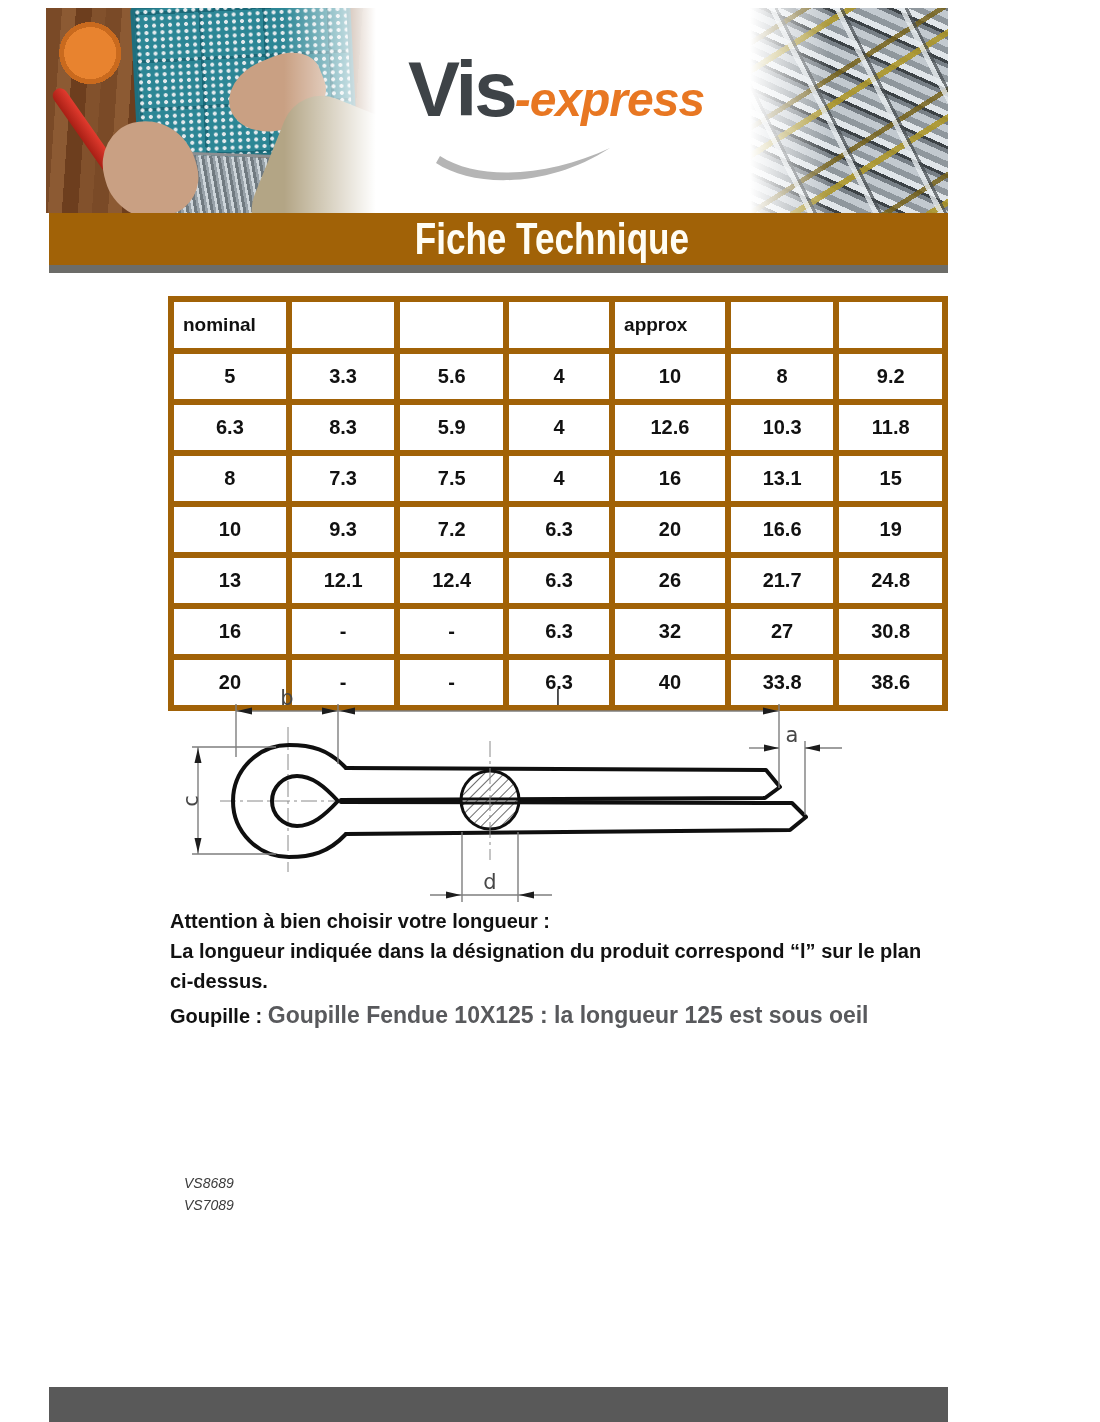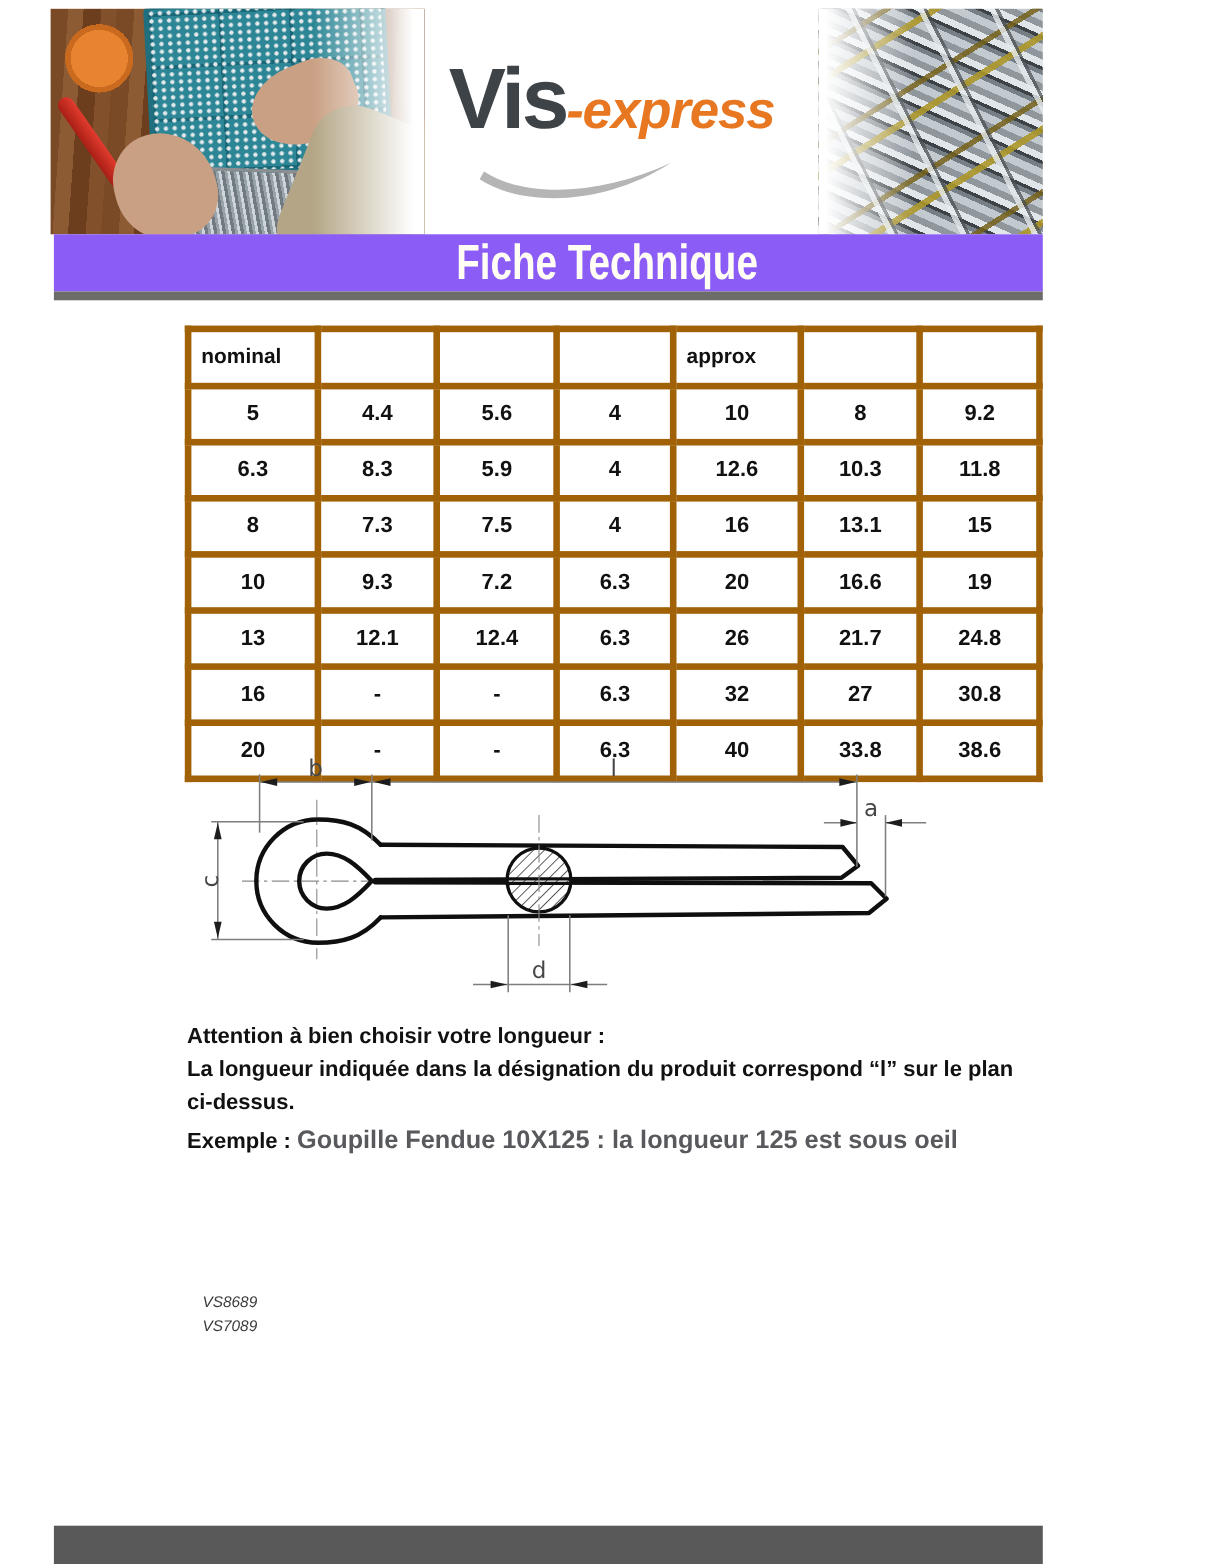--- a/index.html
+++ b/index.html
@@ -39,37 +39,37 @@
     background:repeating-linear-gradient(-32deg,rgba(0,0,0,0) 0 18px,rgba(172,150,42,.9) 18px 24px,rgba(0,0,0,0) 24px 42px,rgba(118,98,26,.85) 42px 47px,rgba(0,0,0,0) 47px 72px);}
   .pr-silver2{position:absolute;inset:-20px;
     background:repeating-linear-gradient(63deg,rgba(0,0,0,0) 0 26px,rgba(230,235,238,.8) 26px 31px,rgba(70,76,80,.7) 31px 34px,rgba(0,0,0,0) 34px 58px);}
   .pr-fade{position:absolute;inset:0;background:linear-gradient(270deg,rgba(255,255,255,0) 72%,#ffffff 98%);}
 
   .logo{position:absolute;left:408px;top:44px;width:310px;height:135px;white-space:nowrap;}
   .logo-vis{font-weight:bold;font-size:78px;color:#3e4347;letter-spacing:-3px;}
   .logo-express{font-weight:bold;font-style:italic;font-size:48px;color:#e87722;letter-spacing:-1px;}
   .logo-swoosh{position:absolute;left:10px;top:100px;}
 
-  .banner{position:absolute;left:49px;top:213px;width:1005px;height:52px;background:#8b5cf6;
+  .banner{position:absolute;left:49px;top:213px;width:1005px;height:52px;background:#a16207;
     display:flex;align-items:flex-end;justify-content:center;}
   .banner-title{font-weight:bold;font-size:45px;color:#fffdf4;transform:scaleX(0.78);letter-spacing:0px;}
   .banner-strip{position:absolute;left:49px;top:265px;width:1005px;height:8px;background:#6c6c68;}
 
   
   .spec-table{position:absolute;left:168px;top:296px;border-collapse:collapse;table-layout:fixed;
     border:3px solid #1b1b1b;}
   .spec-table th,.spec-table td{border:6px solid #a16207;width:110px;color:#111;font-weight:bold;}
   .spec-table th{height:44px;text-align:left;padding-left:9px;font-size:19px;}
   .spec-table td{height:43px;text-align:center;font-size:20px;}
 
   
   .diagram{position:absolute;left:170px;top:688px;}
 
   
-  .notes{position:absolute;left:170px;top:906px;width:810px;color:#111;margin-top:21px;}
+  .notes{position:absolute;left:170px;top:906px;width:810px;color:#111;}
   .notes .nline{font-size:20px;font-weight:bold;line-height:30px;}
   .ex-line{margin-top:3px;line-height:32px;}
   .ex-prefix{font-size:20px;font-weight:bold;color:#111;}
   .ex-text{font-size:23px;font-weight:bold;color:#58595c;}
 
   .refs{position:absolute;left:184px;top:1172px;font-style:italic;font-size:14px;color:#3c3c3c;line-height:22px;}
 
   .footer-bar{position:absolute;left:49px;top:1387px;width:1005px;height:35px;background:#595959;}
 </style>
 </head>
@@ -114,21 +114,21 @@
           <th></th>
           <th></th>
           <th>approx</th>
           <th></th>
           <th></th>
         </tr>
       </thead>
     <tbody>
         <tr>
           <td>5</td>
-          <td>4.4</td>
+          <td>3.3</td>
           <td>5.6</td>
           <td>4</td>
           <td>10</td>
           <td>8</td>
           <td>9.2</td>
         </tr>
         <tr>
           <td>6.3</td>
           <td>8.3</td>
           <td>5.9</td>
@@ -248,21 +248,21 @@
       <text x="191" y="808" transform="rotate(-90 191 801)">c</text>
       <text x="490" y="889">d</text>
     </g>
   </svg>
 
   <div class="notes">
     <div class="nline">Attention à bien choisir votre longueur :</div>
     <div class="nline">La longueur indiquée dans la désignation du produit correspond “l” sur le plan</div>
     <div class="nline">ci-dessus.</div>
     <div class="ex-line">
-      <span class="ex-prefix">Exemple : </span><span class="ex-text">Goupille Fendue 10X125 : la longueur 125 est sous oeil</span>
+      <span class="ex-prefix">Goupille : </span><span class="ex-text">Goupille Fendue 10X125 : la longueur 125 est sous oeil</span>
     </div>
   </div>
 
   <div class="refs">
     <div>VS8689</div>
     <div>VS7089</div>
   </div>
 
   <div class="footer-bar"></div>
 </div>

